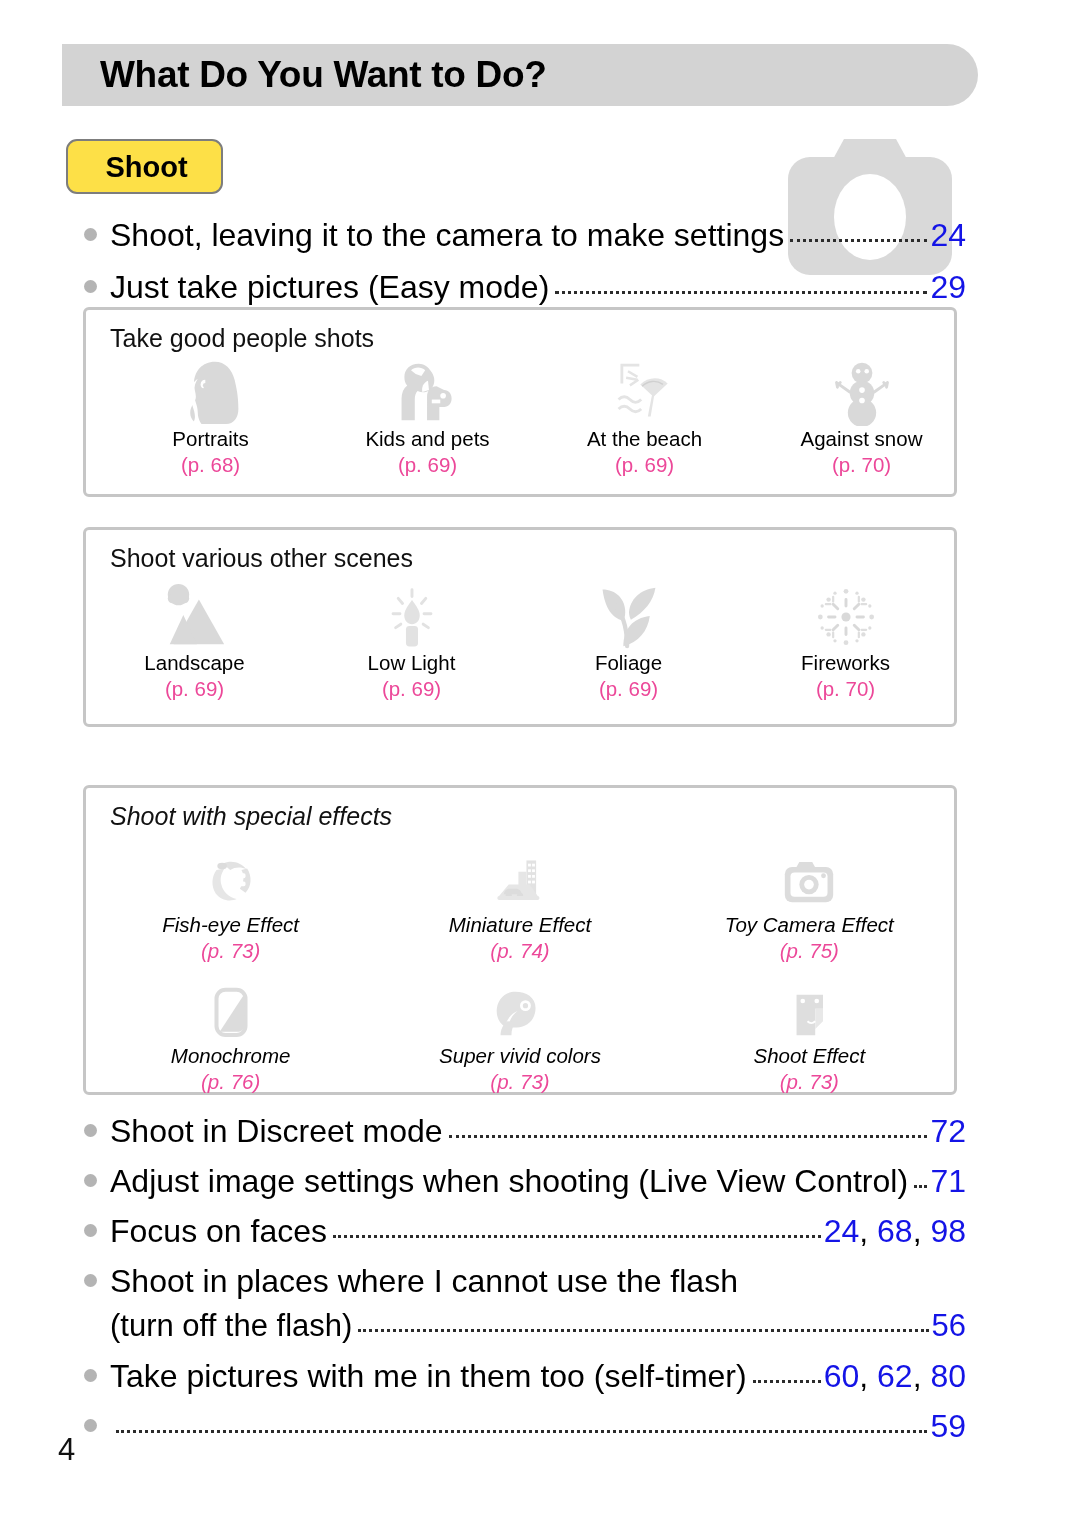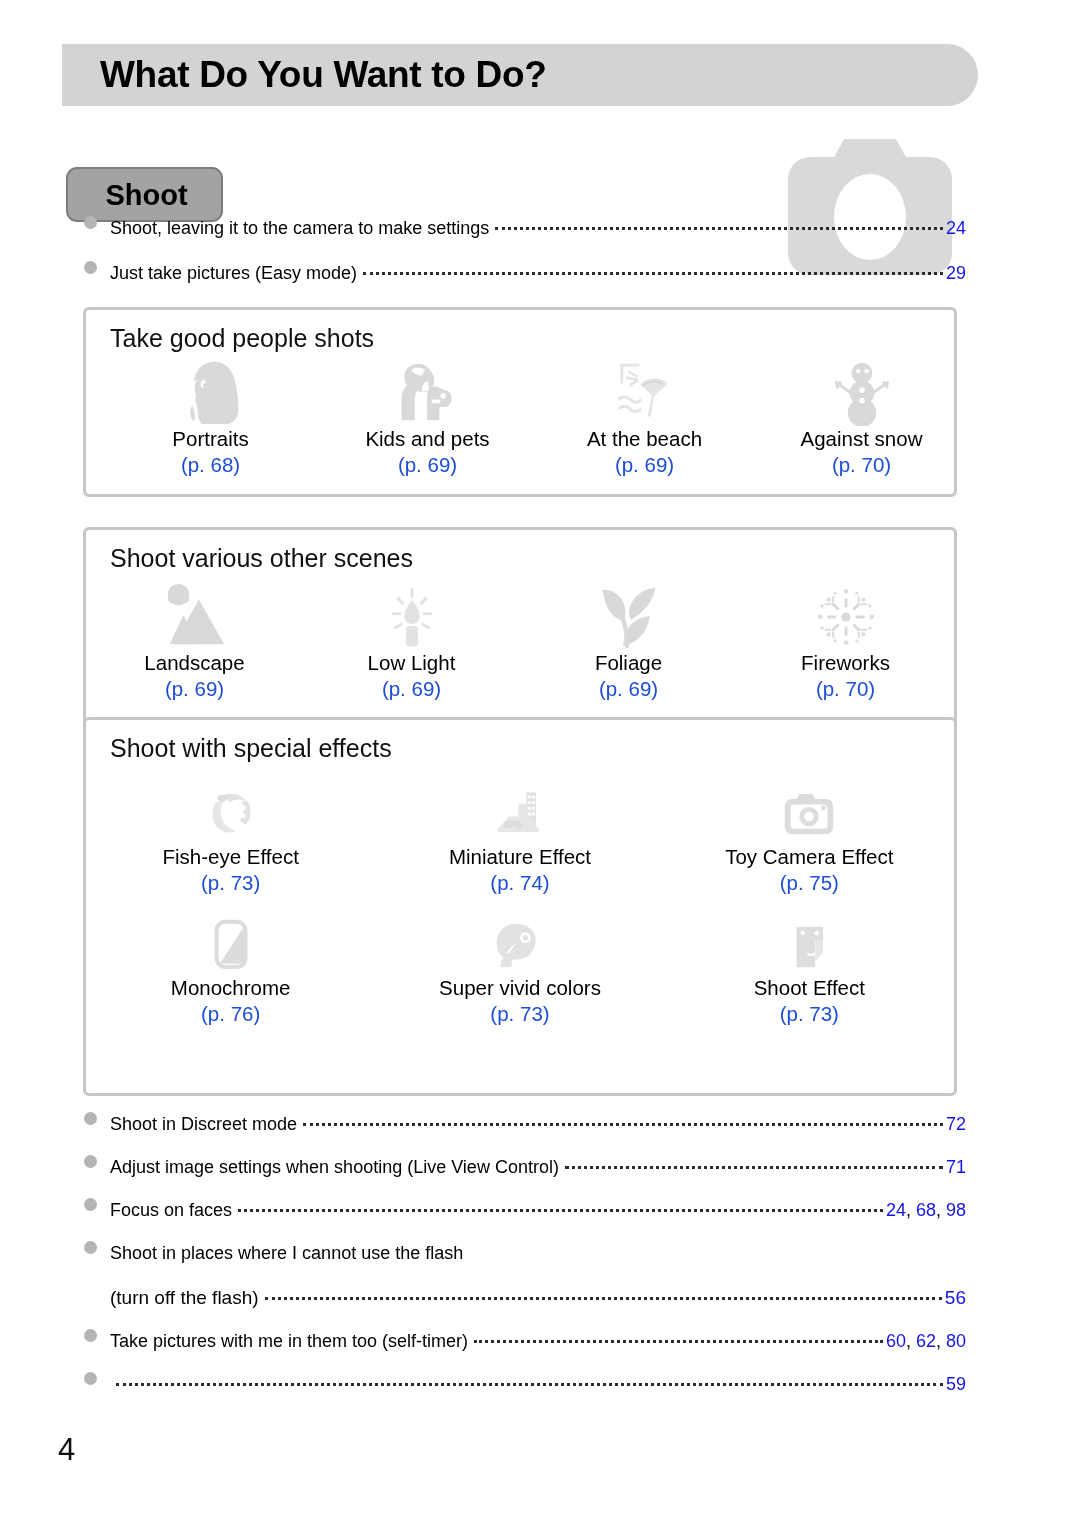--- a/index.html
+++ b/index.html
@@ -38,25 +38,24 @@
     color: #000;
   }
 
   
   .shoot-badge {
     position: absolute;
     left: 66px;
     top: 139px;
     width: 157px;
     height: 55px;
-    background: #a3a3a3;
+    background: #fde047;
     border: 2.5px solid #7d7d7d;
     border-radius: 11px;
     box-sizing: border-box;
-    margin-top: 28px;
   }
   .shoot-badge-label {
     position: absolute;
     left: 0;
     top: 0;
     width: 157px;
     height: 55px;
     line-height: 52px;
     text-align: center;
     font-size: 29px;
@@ -78,23 +77,24 @@
     position: absolute;
     left: 84px;
     top: 206px;
     width: 882px;
     z-index: 2;
   }
   .toc-row {
     position: relative;
     display: flex;
     align-items: baseline;
-    font-size: 18px;
+    font-size: 32px;
     line-height: 45px;
     white-space: nowrap;
+    margin-top: 7px;
   }
   .toc-bullet {
     width: 13px;
     height: 13px;
     border-radius: 50%;
     background: #b4b4b4;
     flex: 0 0 auto;
     margin-right: 13px;
     position: relative;
     top: -5px;
@@ -110,38 +110,38 @@
   }
   .toc-page {
     flex: 0 0 auto;
     color: #1414e6;
   }
   .toc-page .sep { color: #000; }
   .toc-cont {
     padding-left: 26px;
     display: flex;
     align-items: baseline;
-    font-size: 19px;
+    font-size: 31px;
     line-height: 45px;
     white-space: nowrap;
   }
 
   
   .panel {
     position: absolute;
     left: 83px;
     width: 874px;
     border: 3px solid #c6c6c6;
     border-radius: 6px;
     box-sizing: border-box;
     background: #fff;
   }
   #panel-people { top: 307px;  height: 190px; }
   #panel-scenes { top: 527px;  height: 200px; }
-  #panel-effects{ top: 717px;  height: 379px; }
+  #panel-effects{ top: 785px;  height: 310px; font-style: italic; }
 
   .panel-title {
     position: absolute;
     left: 24px;
     top: 10px;
     font-size: 25px;
     line-height: 36px;
     color: #111;
     white-space: nowrap;
   }
@@ -166,21 +166,21 @@
   .tile-icon svg { display: block; }
   .tile-label {
     font-size: 20.5px;
     line-height: 26px;
     color: #000;
     white-space: nowrap;
   }
   .tile-page {
     font-size: 20.5px;
     line-height: 26px;
-    color: #1d4ed8;
+    color: #ec4899;
     white-space: nowrap;
   }
 
   
   .toc-bottom {
     position: absolute;
     left: 84px;
     top: 1103px;
     width: 882px;
   }

